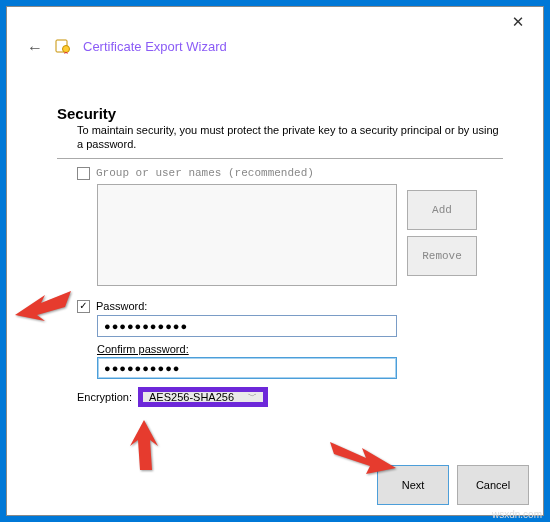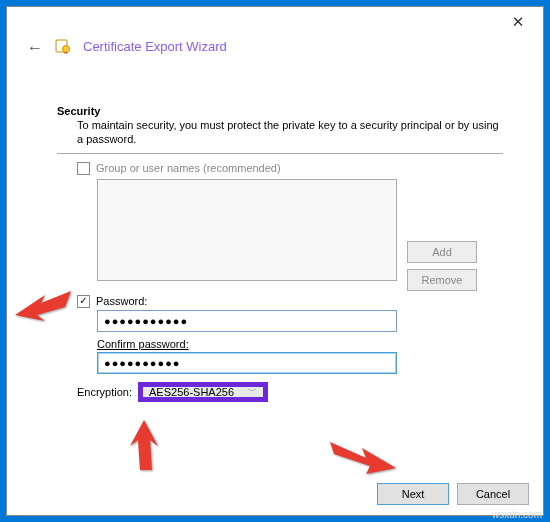--- a/index.html
+++ b/index.html
@@ -49,34 +49,34 @@
     }
     .cert-icon svg { display:block; }
     .wiz-title {
       font-size: 13px;
       color: #8b5cf6;
     }
     .content {
       padding: 40px 40px 10px 50px;
     }
     .section-head {
-      font-size: 11px;
+      font-size: 15px;
       font-weight: bold;
     }
     .section-desc {
       padding: 1px 0 4px 20px;
       line-height: 1.3;
     }
     .hr {
       border: none;
       border-top: 1px solid #aaa;
       margin: 2px 0 8px 0;
     }
     .form-area { padding-left: 20px; }
-    .row { display:flex; align-items:flex-end; }
+    .row { display:flex; align-items:center;font-family:Liberation Mono, monospace; }
     .checkbox {
       width:13px; height:13px;
       border:1px solid #888;
       display:inline-flex; align-items:center; justify-content:center;
       margin-right:6px;
       background:#fff;
       font-size:10px;
       line-height:1;
     }
     .names-label { color:#888; }
@@ -84,21 +84,21 @@
       width: 300px; height: 102px;
       border:1px solid #aaa;
       background:#f8f8f8;
       margin:4px 0 10px 20px;
     }
     .side-btns {
       display:flex; flex-direction:column; gap:6px;
       margin:4px 0 0 10px;
     }
     .win-btn {
-      width:70px; height:22px;
+      width:70px; height:40px;
       border:1px solid #adadad;
       background:#e1e1e1;
       font-size:11px;
       display:flex; align-items:center; justify-content:center;
     }
     .win-btn.disabled { color:#888; background:#eee; }
     .pw-block { margin:4px 0 2px 0; }
     .pw-label { display:flex; align-items:center; }
     .input {
       width: 300px; height:22px;

